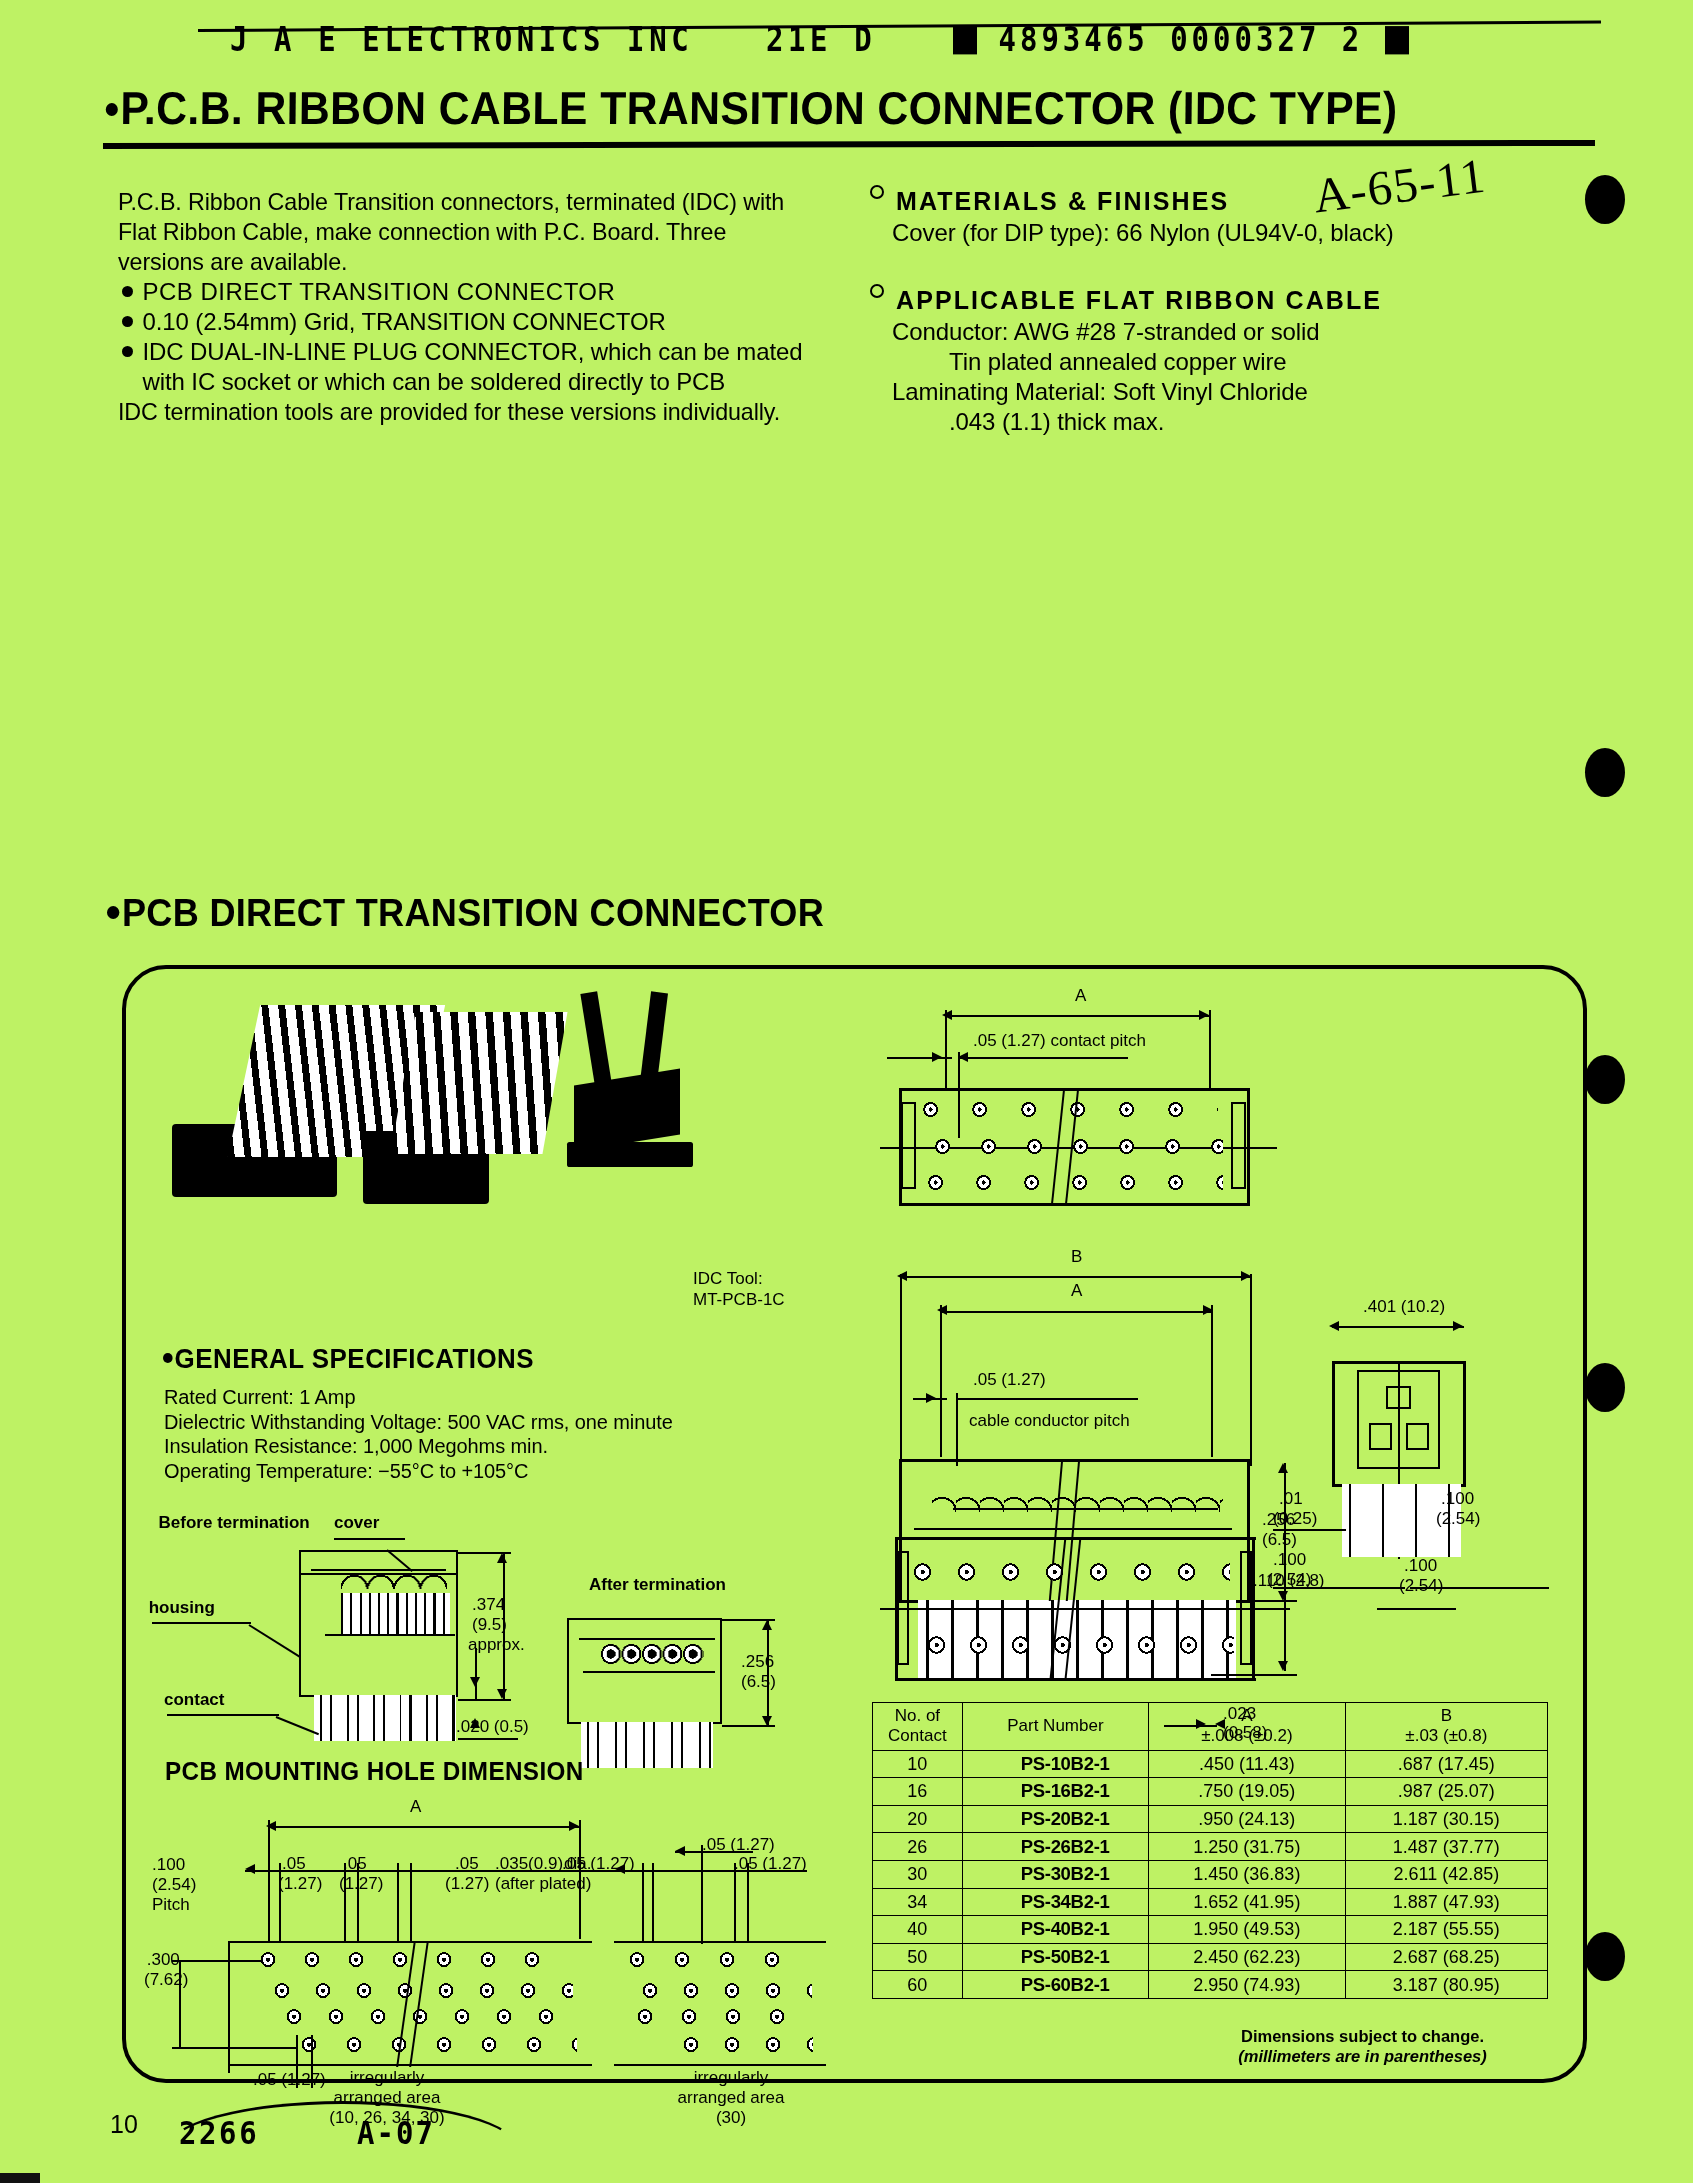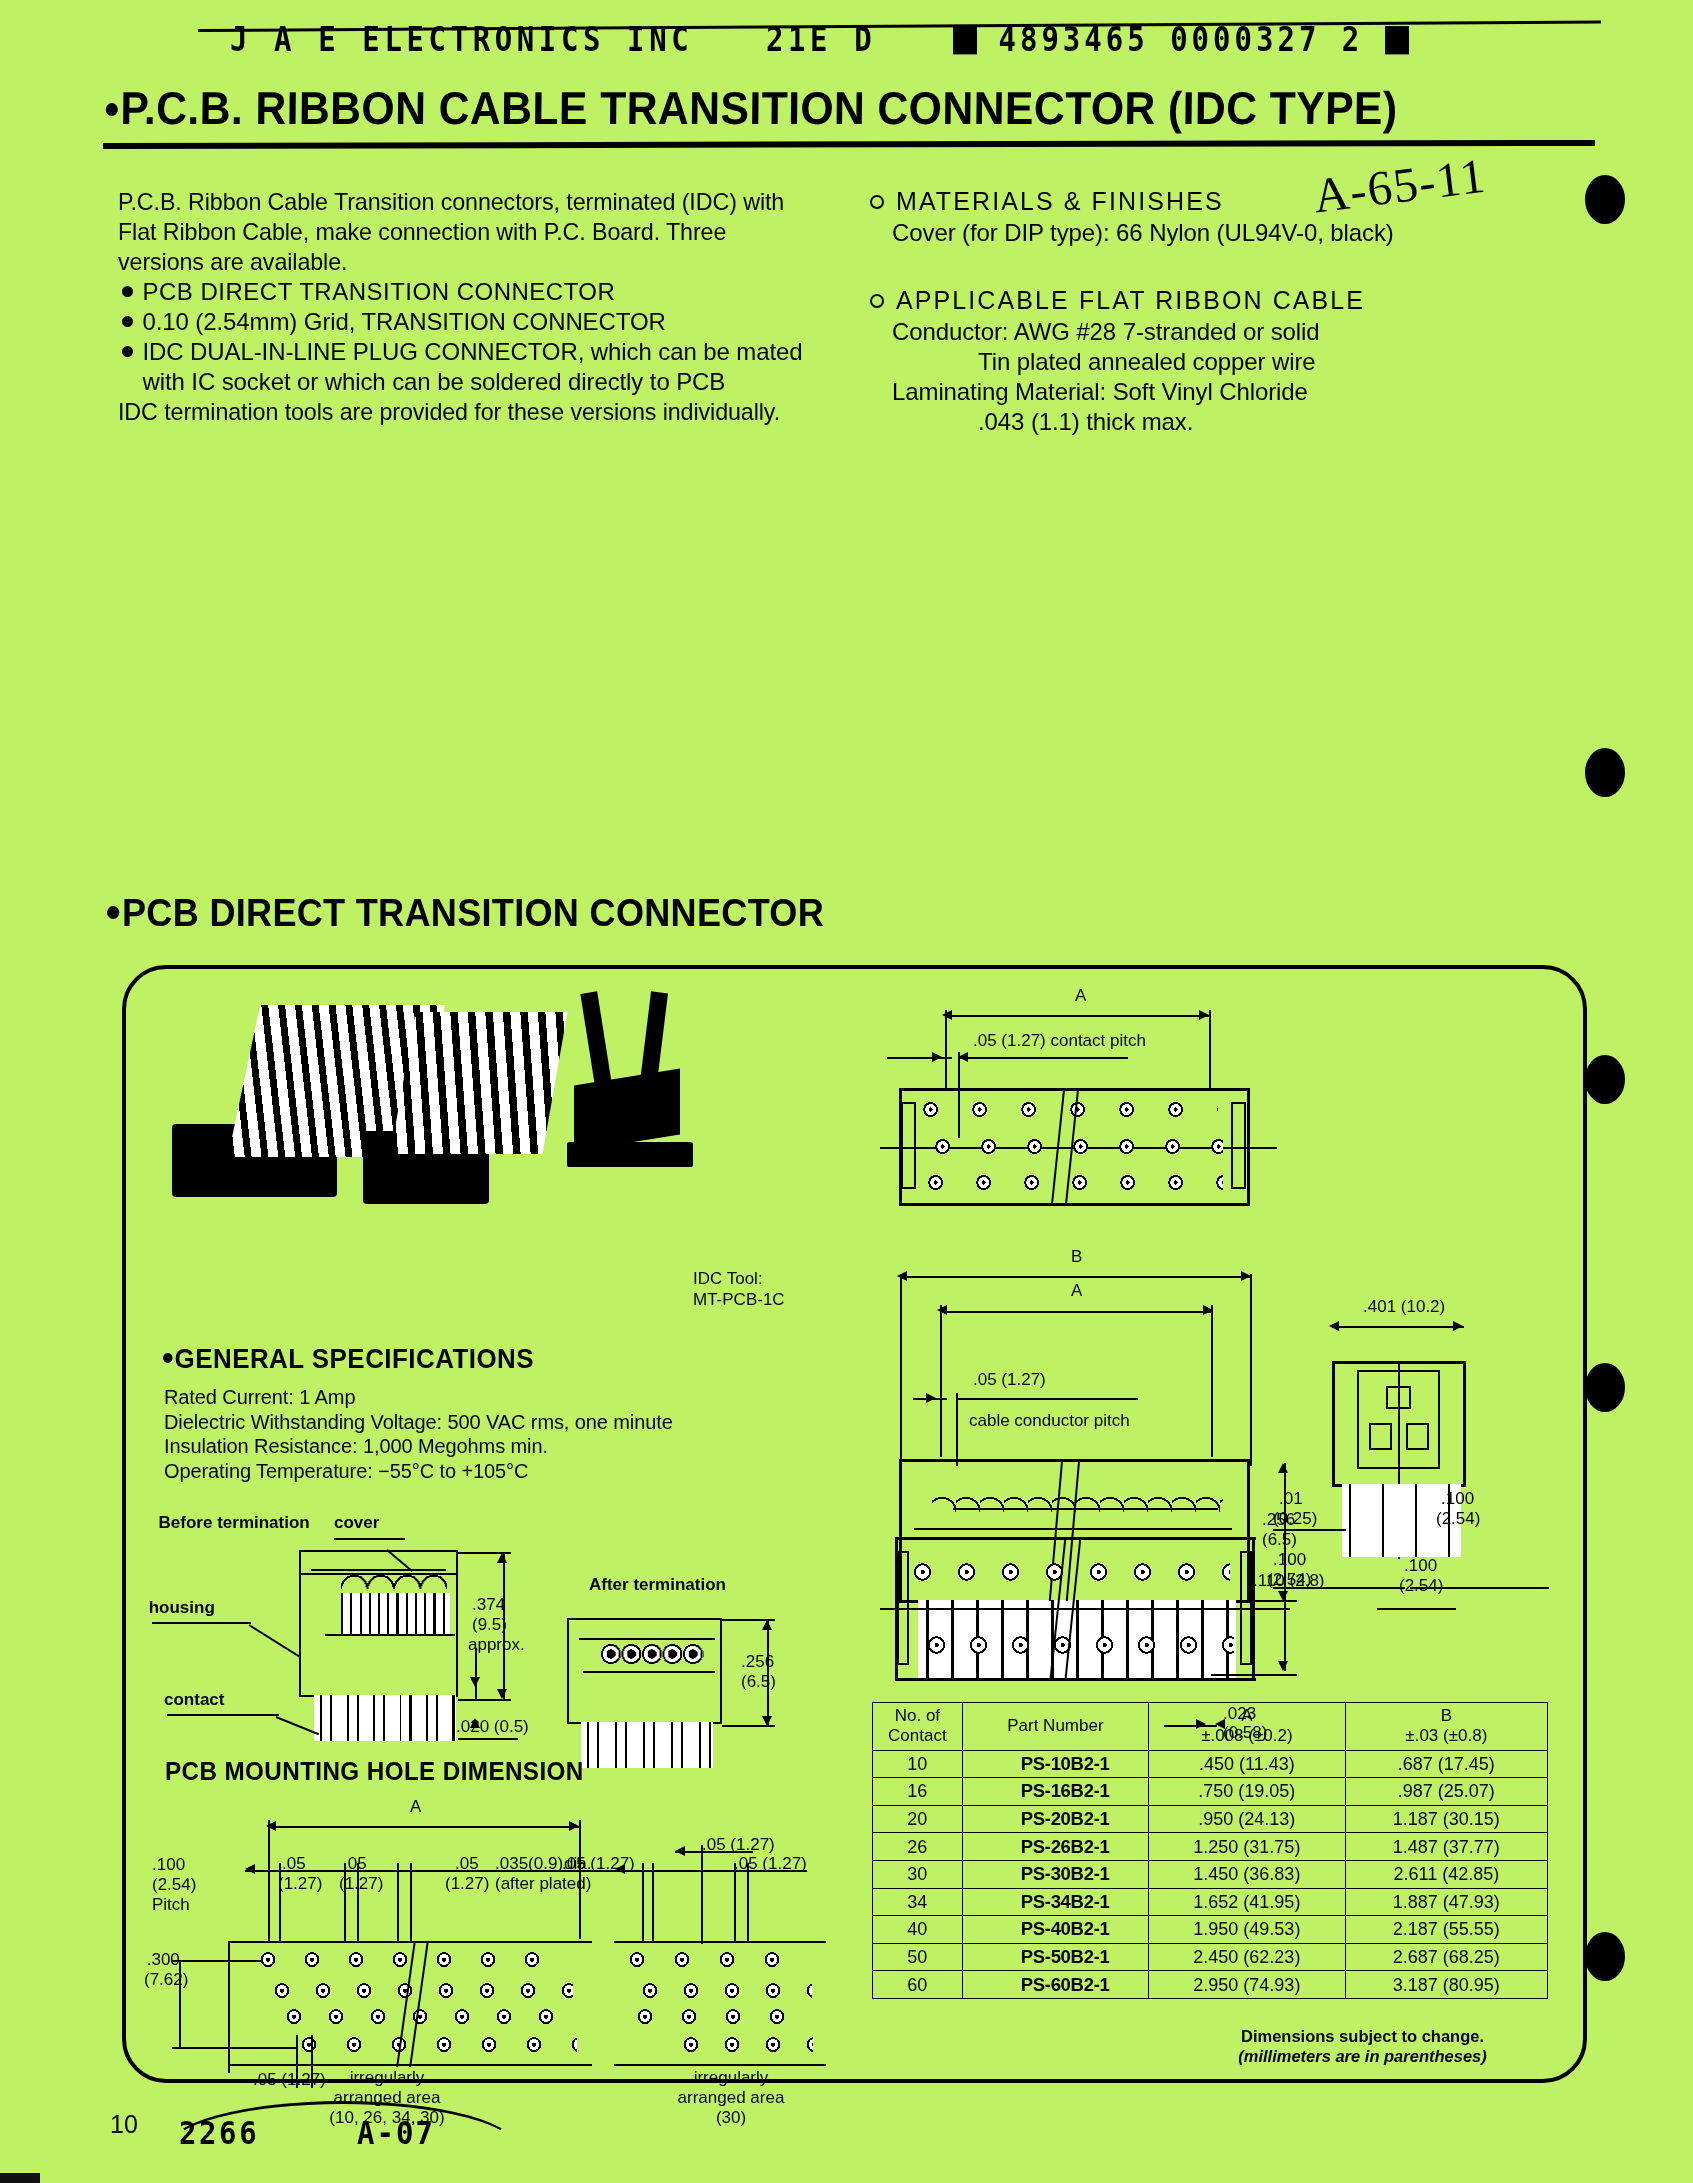--- a/index.html
+++ b/index.html
@@ -32,26 +32,26 @@
               transform:rotate(-0.12deg);transform-origin:left center;}
 
   
   .colL{position:absolute;left:118px;top:187px;width:708px;}
   .colR{position:absolute;left:870px;top:185px;width:734px;}
   .ptxt{font-size:24px;line-height:30px;letter-spacing:-0.1px;}
   .ptxt.narrow{transform:scaleX(0.97);transform-origin:left top;}
   .bl{display:flex;align-items:flex-start;}
   .bl .dot{flex:0 0 auto;width:11.2px;height:11.2px;border-radius:50%;background:#000;margin:9.3px 9.3px 0 4px;}
   .bl .bt{flex:1 1 auto;}
-  .hd{font-size:25px;font-weight:400;letter-spacing:2.1px;line-height:33px;
-      display:flex;align-items:center;}
+  .hd{font-size:25px;font-weight:700;letter-spacing:2.1px;line-height:33px;
+      display:flex;align-items:flex-start;}
   .hd .o{display:inline-block;width:10px;height:10px;border:2px solid #000;border-radius:50%;
          margin-right:12px;}
   .indent{margin-left:22px;}
-  .indent2{margin-left:108px;}
+  .indent2{margin-left:79px;}
   .hand{position:absolute;left:1313px;top:157px;font-family:"Liberation Serif", serif;
         font-size:49px;transform:rotate(-7deg);letter-spacing:1.3px;}
 
   
   .dotmark{position:absolute;width:40px;height:49px;border-radius:50%;background:#000;left:1585px;}
 
   
   .sec2{position:absolute;left:107px;top:892px;}
   .sec2 .t{font-size:38px;font-weight:700;letter-spacing:0.3px;white-space:nowrap;
            transform:scaleX(0.95);transform-origin:left top;}

